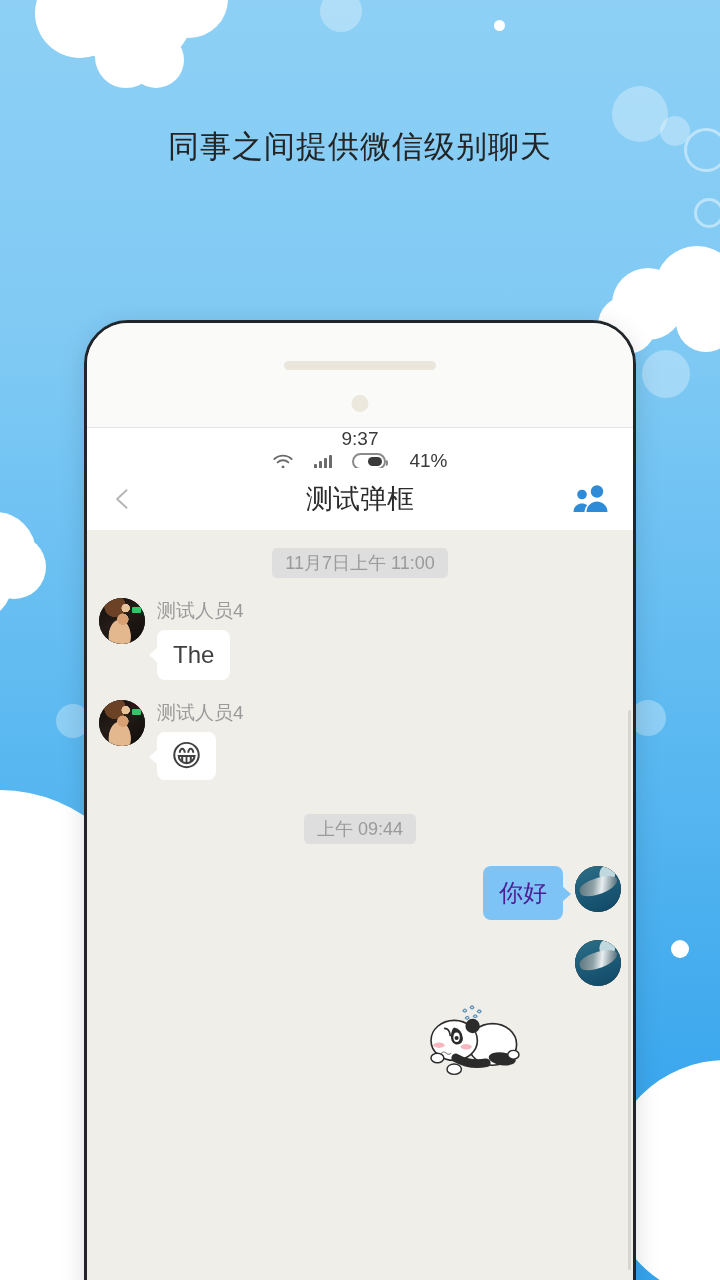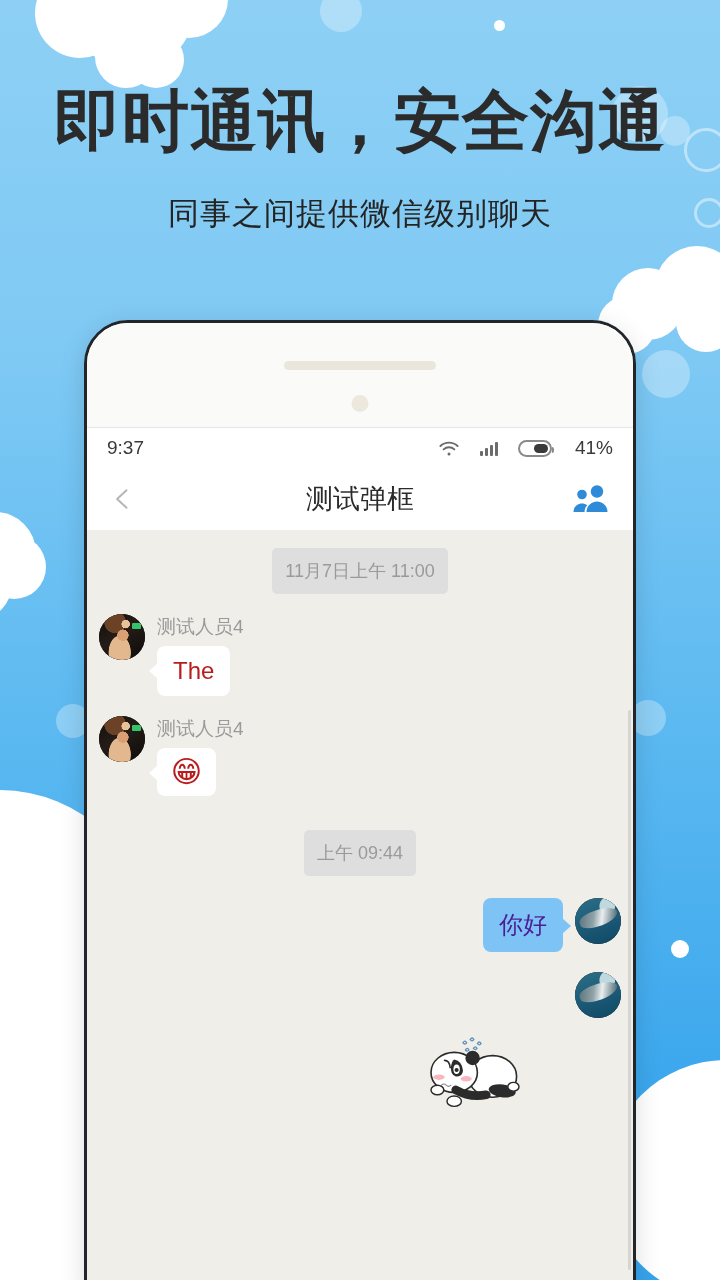--- a/index.html
+++ b/index.html
@@ -42,21 +42,21 @@
   }
   .camera {
     position:absolute; left:50%; transform:translateX(-50%); top:72px;
     width:17px; height:17px; border-radius:50%; background:#ece8de;
   }
   .screen-divider { height:1px; background:#e6e6e6; }
 
   
   .statusbar {
     height:40px; background:#ffffff; display:flex; align-items:center;
-    justify-content:space-between; padding:0 20px;
+    justify-content:space-between; padding:0 20px;flex-direction:column;
   }
   .status-time { font-size:19px; color:#3a3a3a; }
   .status-right { display:flex; align-items:center; gap:20px; }
   .status-pct { font-size:19px; color:#3a3a3a; margin-left:3px; }
   .bars { display:flex; align-items:flex-end; gap:2px; height:15px; }
   .bars i { display:block; width:3px; background:#6b6b6b; border-radius:1px; }
   .bars i:nth-child(1){height:5px}.bars i:nth-child(2){height:8px}
   .bars i:nth-child(3){height:11px}.bars i:nth-child(4){height:14px}
   .battery {
     width:34px; height:17px; border:2px solid #8a8a8a; border-radius:9px;
@@ -75,21 +75,21 @@
     position:absolute; left:0; right:0; text-align:center;
     font-size:27px; color:#2b2b2b; pointer-events:none;
   }
   .group-icon { margin-left:auto; width:40px; height:32px; z-index:2; }
 
   
   .chat { background:#efeee9; height:calc(100% - 104px - 40px - 62px - 1px); padding-top:18px; position:relative; }
   .time-chip-row { display:flex; justify-content:center; margin-bottom:20px; }
   .time-chip {
     background:#dedede; color:#9a9a9a; font-size:18px;
-    padding:11px 13px; border-radius:5px;
+    padding:3px 13px; border-radius:5px;
   }
 
   .msg { display:flex; padding:0 12px; margin-bottom:20px; }
   .msg.in { justify-content:flex-start; }
   .msg.out { justify-content:flex-end; }
 
   .avatar {
     width:46px; height:46px; border-radius:50%; flex:none; overflow:hidden;
     position:relative; background:#1a1614;
   }
@@ -118,21 +118,21 @@
     border-radius:50% 46% 60% 40%;
     transform:rotate(-16deg);
   }
 
   .bubble-col { margin-left:12px; display:flex; flex-direction:column; align-items:flex-start; }
   .bubble-col.right { margin-left:0; margin-right:12px; align-items:flex-end; }
   .sender-name { font-size:19px; color:#9a9a9a; margin-bottom:6px; }
 
   .bubble {
     position:relative; border-radius:8px; padding:11px 16px;
-    font-size:24px; color:#b91c1c; max-width:330px; word-break:break-word;
+    font-size:24px; color:#404040; max-width:330px; word-break:break-word;
   }
   .bubble.white { background:#ffffff; }
   .bubble.blue  { background:#7ec3f5; color:#4c1d95; }
   .bubble.white::before{
     content:""; position:absolute; left:-8px; top:17px;
     border-top:8px solid transparent; border-bottom:8px solid transparent;
     border-right:9px solid #ffffff;
   }
   .bubble.blue::after{
     content:""; position:absolute; right:-8px; top:20px;
@@ -185,21 +185,20 @@
   <div class="soft-dot" style="left:612px;top:86px;width:56px;height:56px;"></div>
   <div class="soft-dot" style="left:660px;top:116px;width:30px;height:30px;"></div>
   <div class="soft-dot" style="left:642px;top:350px;width:48px;height:48px;"></div>
   <div class="soft-dot" style="left:56px;top:704px;width:34px;height:34px;"></div>
   <div class="soft-dot" style="left:630px;top:700px;width:36px;height:36px;"></div>
   <div class="ring" style="left:684px;top:128px;width:44px;height:44px;"></div>
   <div class="ring" style="left:694px;top:198px;width:30px;height:30px;"></div>
 </div>
 
 <div class="headline-wrap">
-  <div class="headline">即时通讯，安全沟通</div>
   <div class="subline">同事之间提供微信级别聊天</div>
 </div>
 
 <div class="phone">
 
   <div class="bezel">
     <div class="speaker"></div>
     <div class="camera"></div>
   </div>
   <div class="screen-divider"></div>

